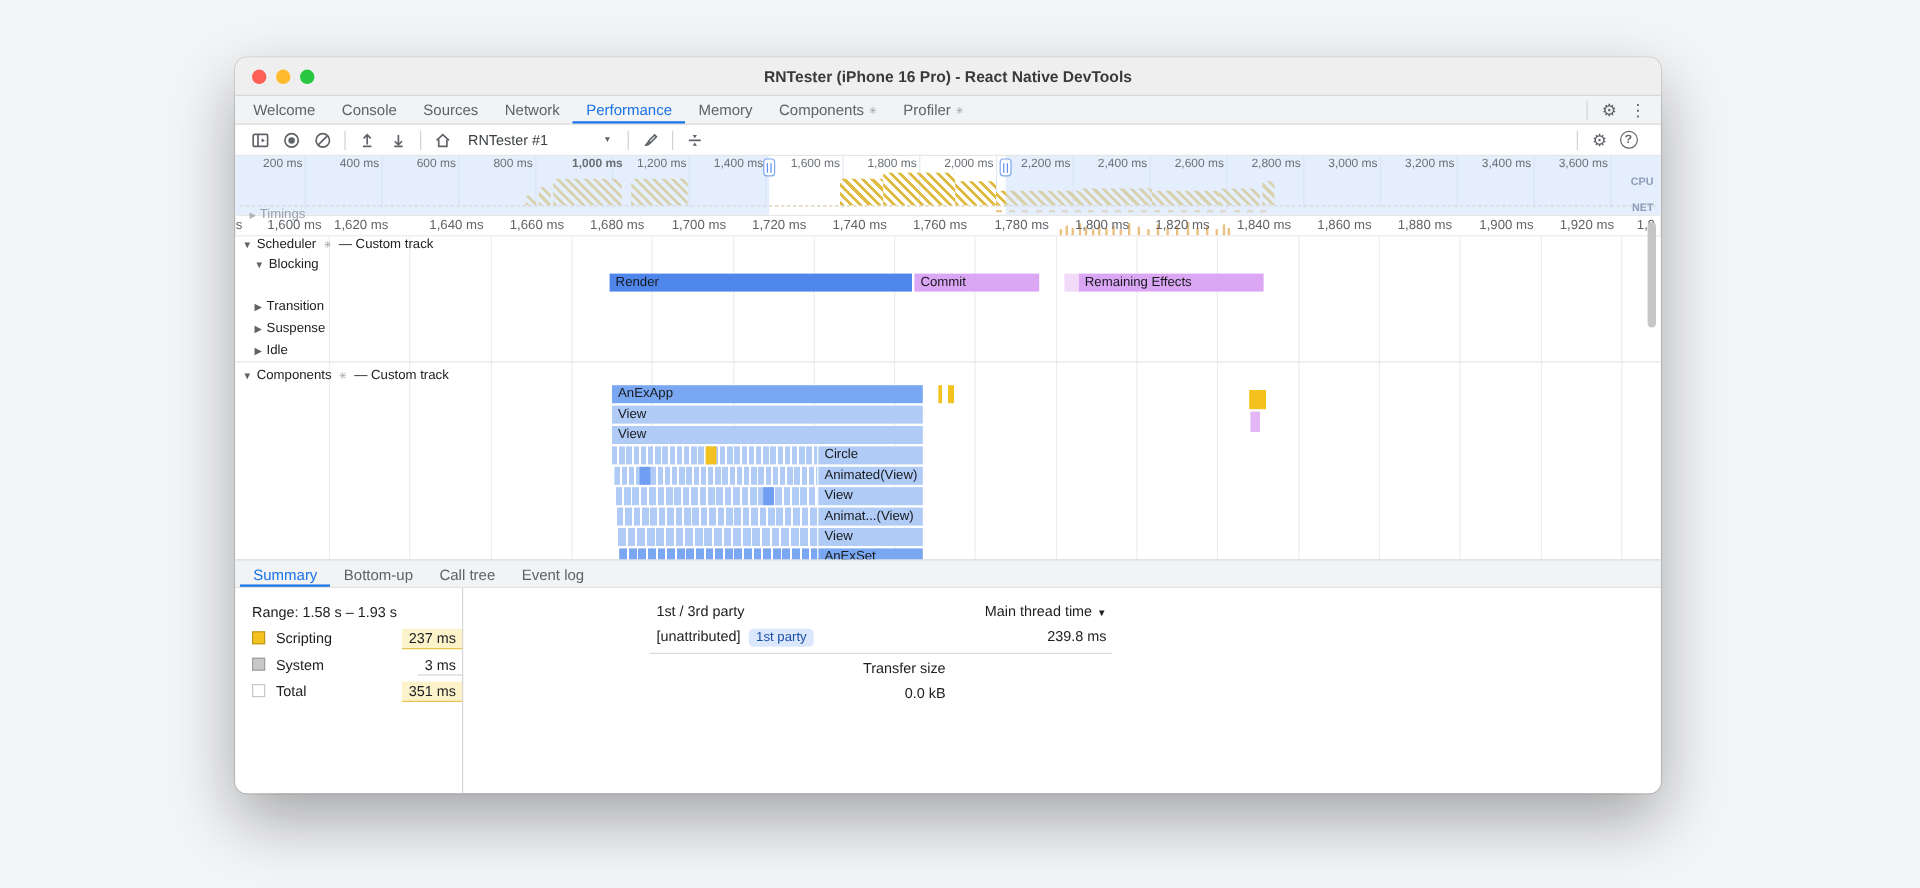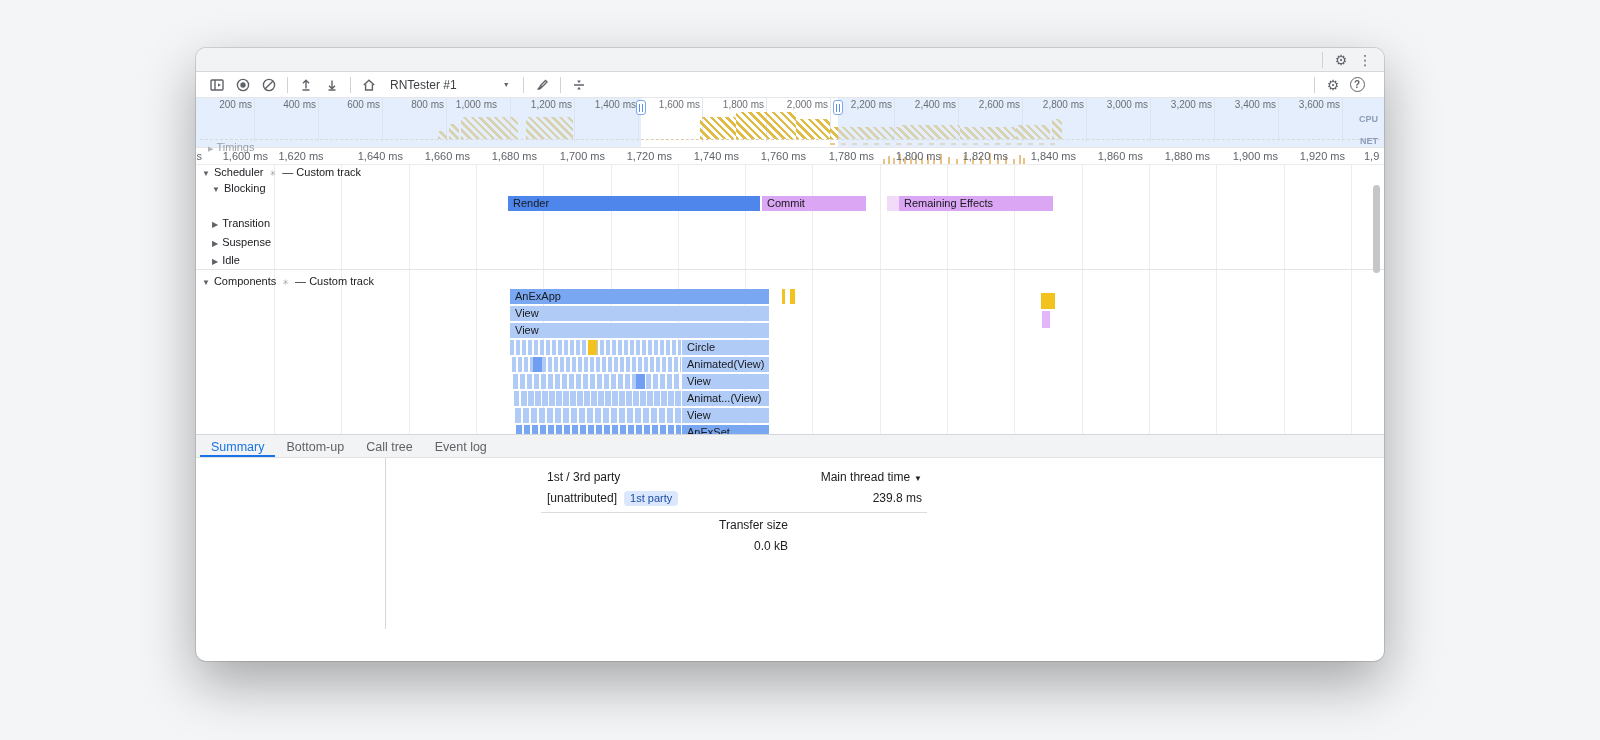--- a/index.html
+++ b/index.html
@@ -95,22 +95,40 @@
   .chip { display:inline-block; margin-left:7px; background:#dbe7fc; color:#1b4fa5; font-size:11px;
           line-height:15px; padding:0 6px; border-radius:4px; }
   .row-line { position:absolute; left:345px; width:386px; height:1px; background:#dadce0; top:54px; }
 </style>
 </head>
 <body>
 
 <div class="page">
   <div class="win">
 
+    <div class="titlebar">
+      <div class="lights">
+        <span class="light" style="background:#fe5f57"></span>
+        <span class="light" style="background:#febb2e"></span>
+        <span class="light" style="background:#27c83f"></span>
+      </div>
+      <div class="title">RNTester (iPhone 16 Pro) - React Native DevTools</div>
+    </div>
 
     <div class="tabbar">
+      <div class="tabs" id="top-tabs">
+          <div class="tab">Welcome</div>
+          <div class="tab">Console</div>
+          <div class="tab">Sources</div>
+          <div class="tab">Network</div>
+          <div class="tab active">Performance</div>
+          <div class="tab">Memory</div>
+          <div class="tab">Components<span class="marker">✳</span></div>
+          <div class="tab">Profiler<span class="marker">✳</span></div>
+        </div>
       <div class="bar-right">
         <span class="vsep"></span>
         <span class="gicon">⚙</span>
         <span class="gicon">⋮</span>
       </div>
     </div>
 
     <div class="toolbar">
       <span class="ticon">
         <svg width="16" height="16">
@@ -213,21 +231,21 @@
         <div class="hump" style="left: 820px; width: 34px; top: 27px; height: 14px;"></div>
         <div class="hump" style="left: 856px; width: 10px; top: 21px; height: 20px;"></div>
         <div class="cpu-dash"></div>
         <div class="net-dash" style="left: 634px; width: 230px;"></div>
         <div class="ov-dim" style="left: 0px; width: 445px;"></div>
         <div class="ov-dim" style="left: 642px; width: 546px;"></div>
         <div class="ov-label" style="left: -12px; top: 1px; z-index: 4;">200 ms</div>
         <div class="ov-label" style="left: 52px; top: 1px; z-index: 4;">400 ms</div>
         <div class="ov-label" style="left: 116px; top: 1px; z-index: 4;">600 ms</div>
         <div class="ov-label" style="left: 180px; top: 1px; z-index: 4;">800 ms</div>
-        <div class="ov-label" style="left: 233px; top: 1px; z-index: 4;">1,000 ms</div>
+        <div class="ov-label" style="left: 255px; top: 1px; z-index: 4; font-weight: bold;">1,000 ms</div>
         <div class="ov-label" style="left: 308px; top: 1px; z-index: 4;">1,200 ms</div>
         <div class="ov-label" style="left: 372px; top: 1px; z-index: 4;">1,400 ms</div>
         <div class="ov-label" style="left: 436px; top: 1px; z-index: 4;">1,600 ms</div>
         <div class="ov-label" style="left: 500px; top: 1px; z-index: 4;">1,800 ms</div>
         <div class="ov-label" style="left: 564px; top: 1px; z-index: 4;">2,000 ms</div>
         <div class="ov-label" style="left: 628px; top: 1px; z-index: 4;">2,200 ms</div>
         <div class="ov-label" style="left: 692px; top: 1px; z-index: 4;">2,400 ms</div>
         <div class="ov-label" style="left: 756px; top: 1px; z-index: 4;">2,600 ms</div>
         <div class="ov-label" style="left: 820px; top: 1px; z-index: 4;">2,800 ms</div>
         <div class="ov-label" style="left: 884px; top: 1px; z-index: 4;">3,000 ms</div>
@@ -362,17 +380,37 @@
         </div>
         <div id="table-rows">
             <div class="trow">
               <div class="c1">[unattributed]<span class="chip">1st party</span></div>
               <div class="c2">0.0 kB</div>
               <div class="c3">239.8 ms</div>
             </div>
             <div class="row-line"></div>
           </div>
       </div>
+      <div class="sumcol">
+        <div class="range">Range: 1.58 s – 1.93 s</div>
+        <div id="legend">
+            <div class="legend-row" style="top: 34px;">
+              <div class="swatch" style="background: rgb(244, 194, 31);"></div>
+              <div class="legend-label">Scripting</div>
+              <div class="legend-val hl">237 ms</div>
+            </div>
+            <div class="legend-row" style="top: 56px;">
+              <div class="swatch" style="background: rgb(200, 200, 200);"></div>
+              <div class="legend-label">System</div>
+              <div class="legend-val plain">3 ms</div>
+            </div>
+            <div class="legend-row" style="top: 78px;">
+              <div class="swatch" style="background: rgb(255, 255, 255);"></div>
+              <div class="legend-label">Total</div>
+              <div class="legend-val hl">351 ms</div>
+            </div>
+          </div>
+      </div>
       <div class="vdiv"></div>
     </div>
 
   </div>
 </div>
 
 </body></html>

